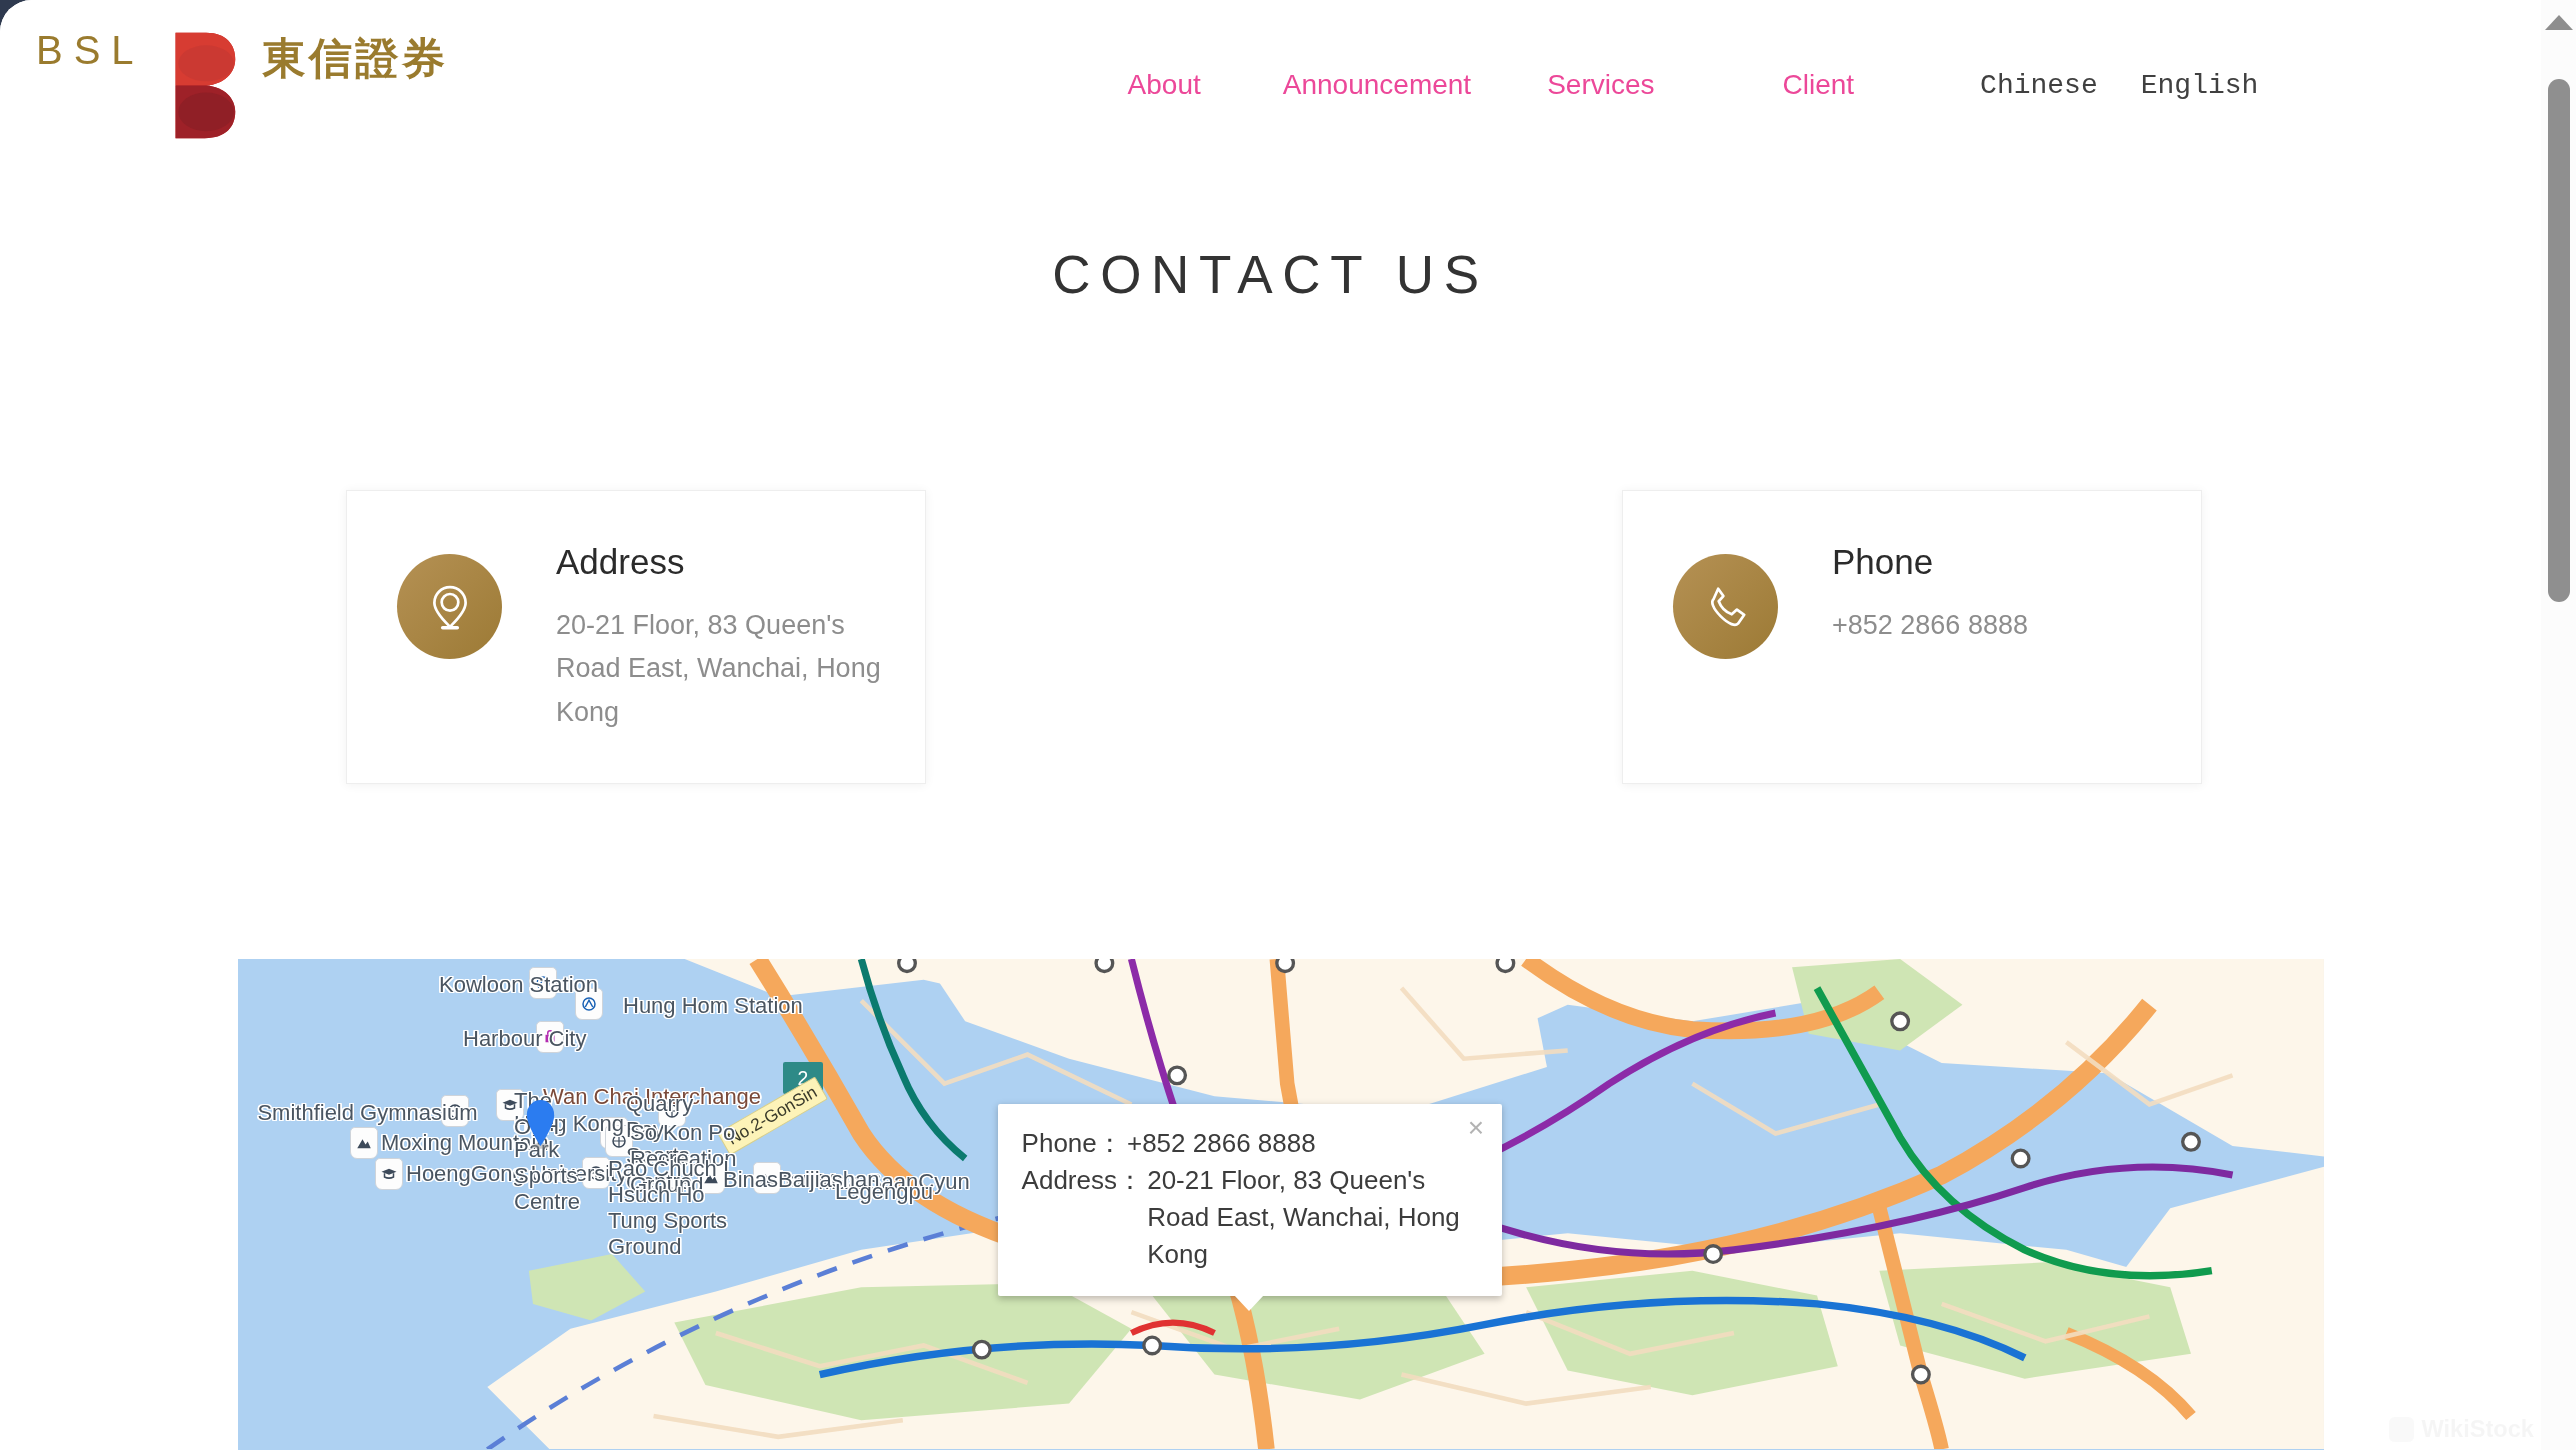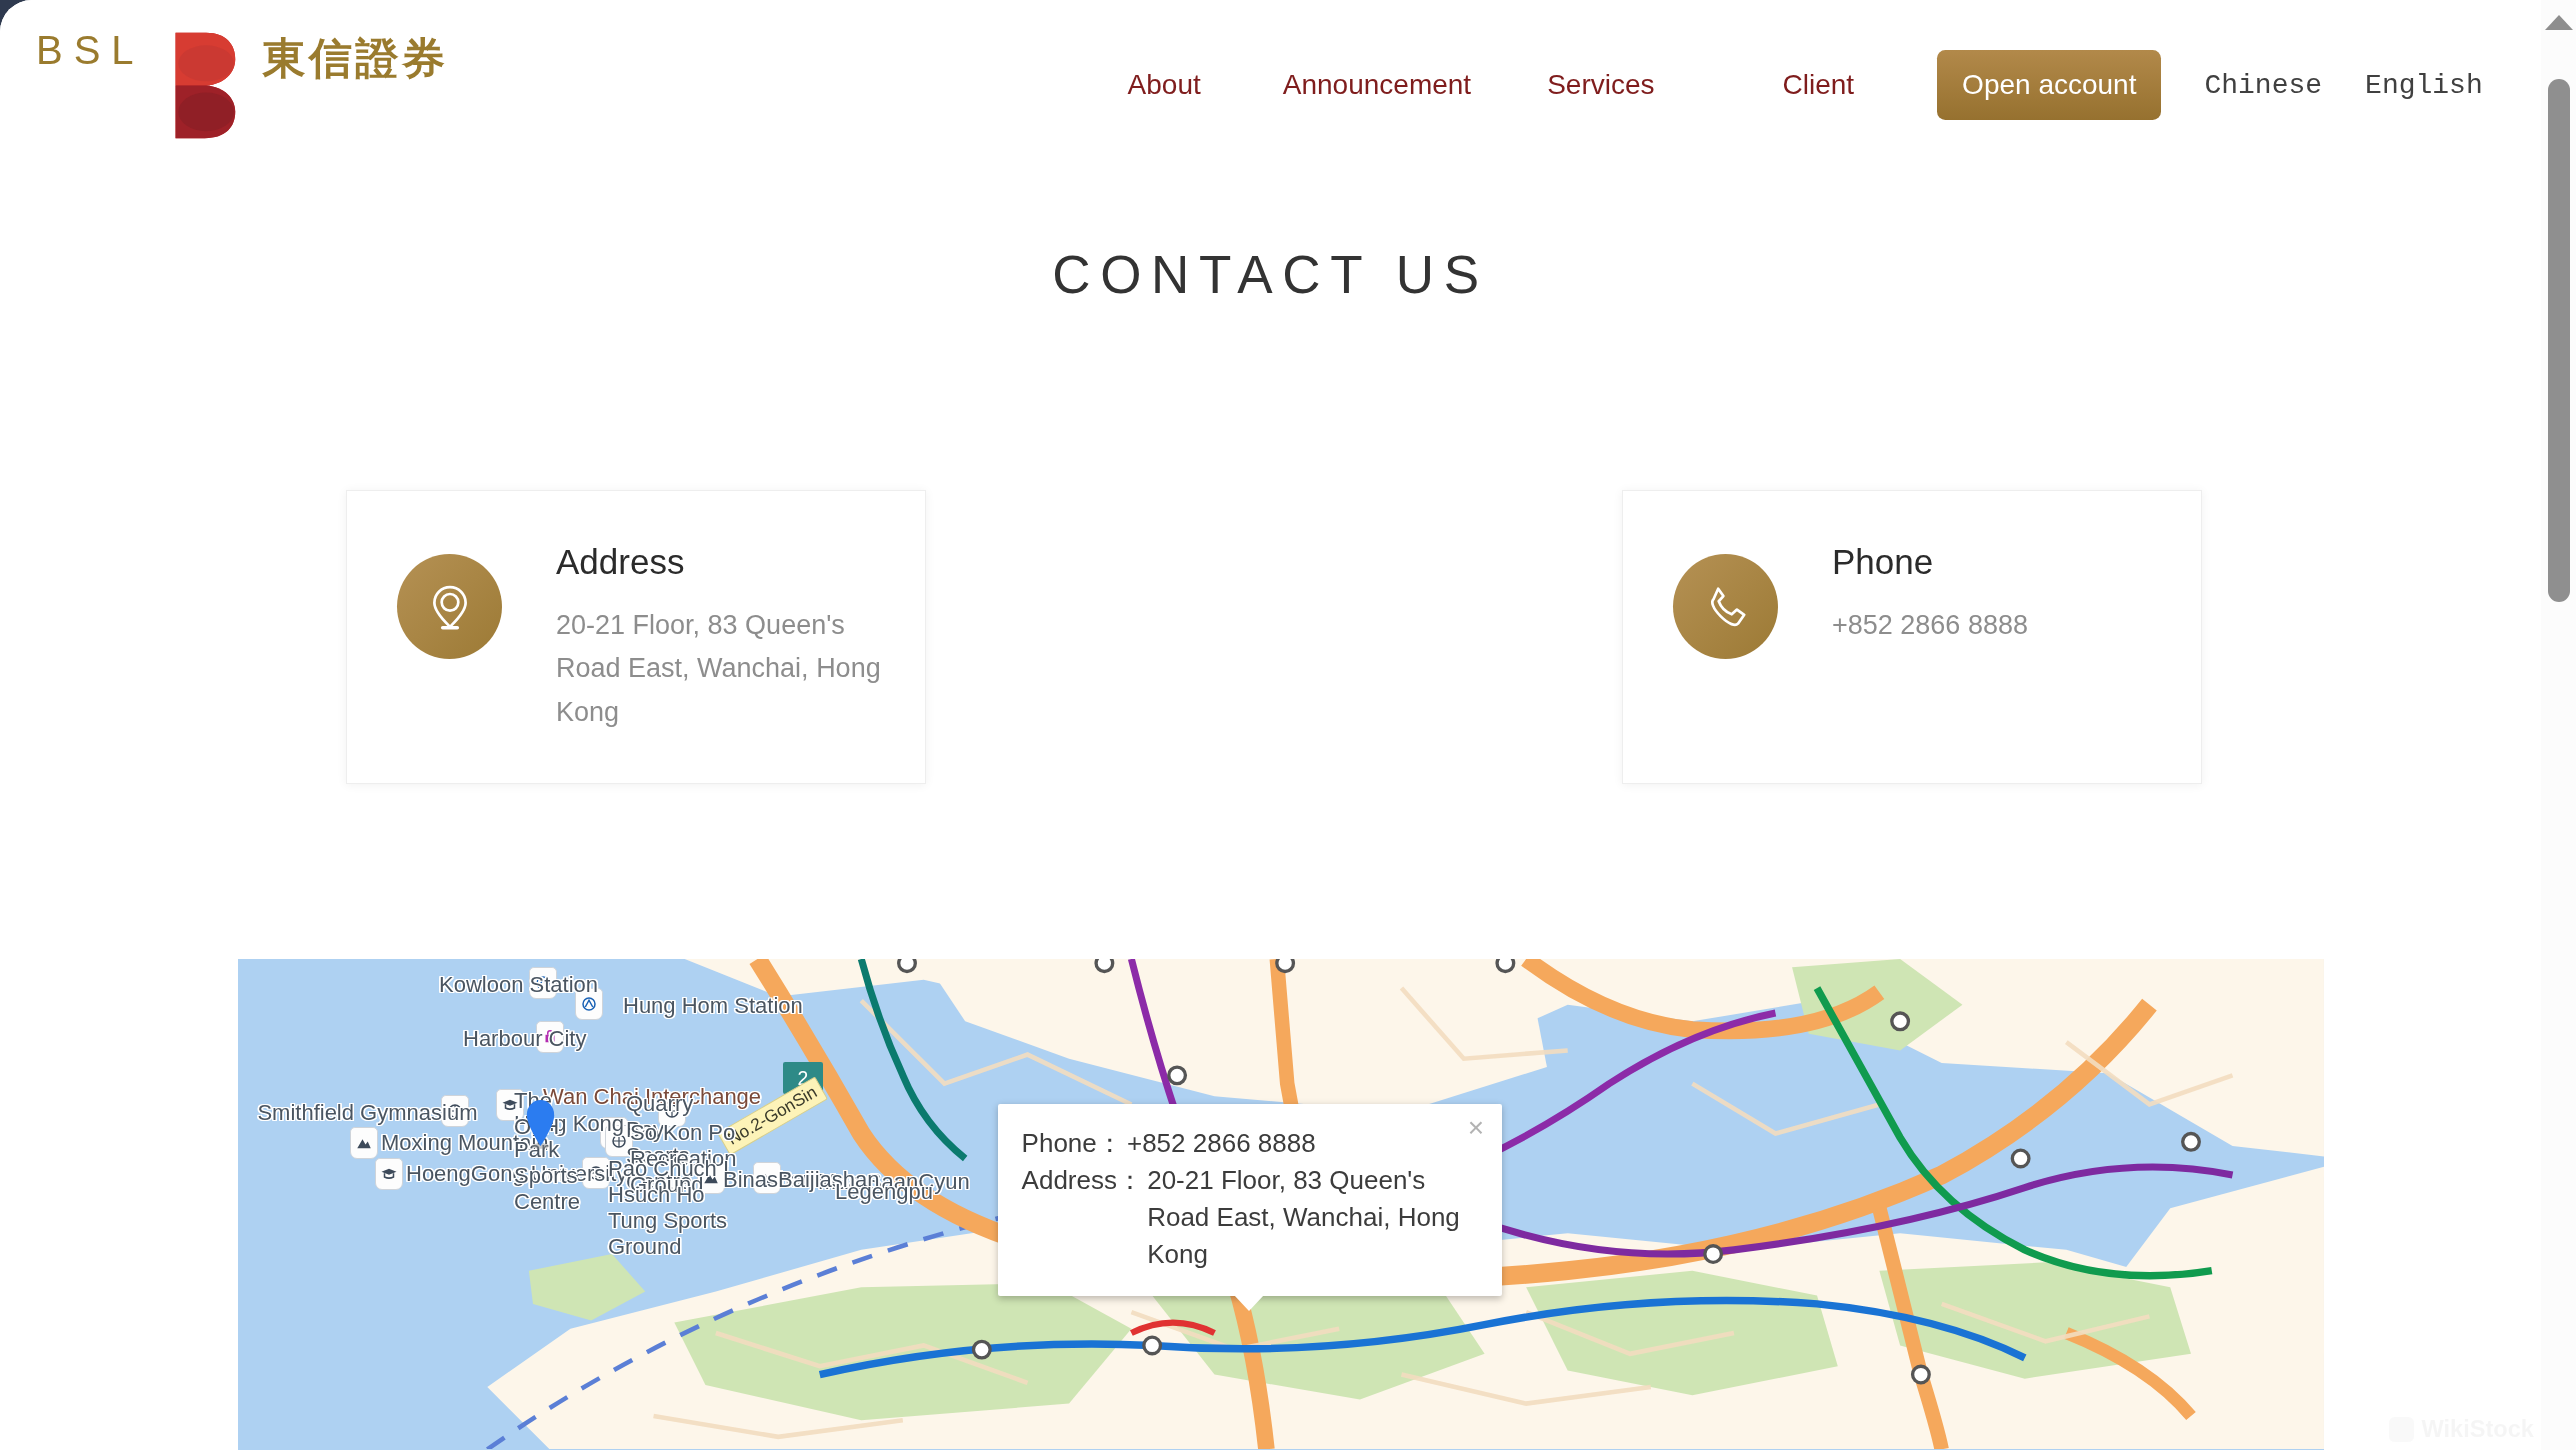--- a/index.html
+++ b/index.html
@@ -42,21 +42,21 @@
   .brand-cn {
     font-size: 43px; color: #9a7b2e; letter-spacing: 3.5px;
     font-family: "DejaVu Sans", sans-serif; font-weight: 600;
     white-space: nowrap;
   }
   .main-nav {
     display: flex; align-items: center;
     margin-left: 679px;
   }
   .nav-link {
-    font-size: 28px; color: #7f1d1d;
+    font-size: 28px; color: #ec4899;
     padding: 0 0;
     white-space: nowrap;
     cursor: pointer;
   }
   .nav-gap-1 { margin-right: 82px; }
   .nav-gap-2 { margin-right: 76px; }
   .nav-gap-3 { margin-right: 128px; }
   .nav-gap-4 { margin-right: 83px; }
   .open-account-btn {
     background: linear-gradient(180deg, #b2894a 0%, #96712f 100%);
@@ -273,21 +273,20 @@
           </svg>
         </span>
         <span class="brand-cn">東信證券</span>
       </div>
 
       <nav class="main-nav">
         <a class="nav-link nav-gap-1">About</a>
         <a class="nav-link nav-gap-2">Announcement</a>
         <a class="nav-link nav-gap-3">Services</a>
         <a class="nav-link nav-gap-4">Client</a>
-        <button class="open-account-btn">Open account</button>
         <a class="lang-link">Chinese</a>
         <a class="lang-link">English</a>
       </nav>
     </header>
 
     <h1 class="page-title">CONTACT US</h1>
 
     <section class="cards-row">
 
       <div class="contact-card card-tall">

